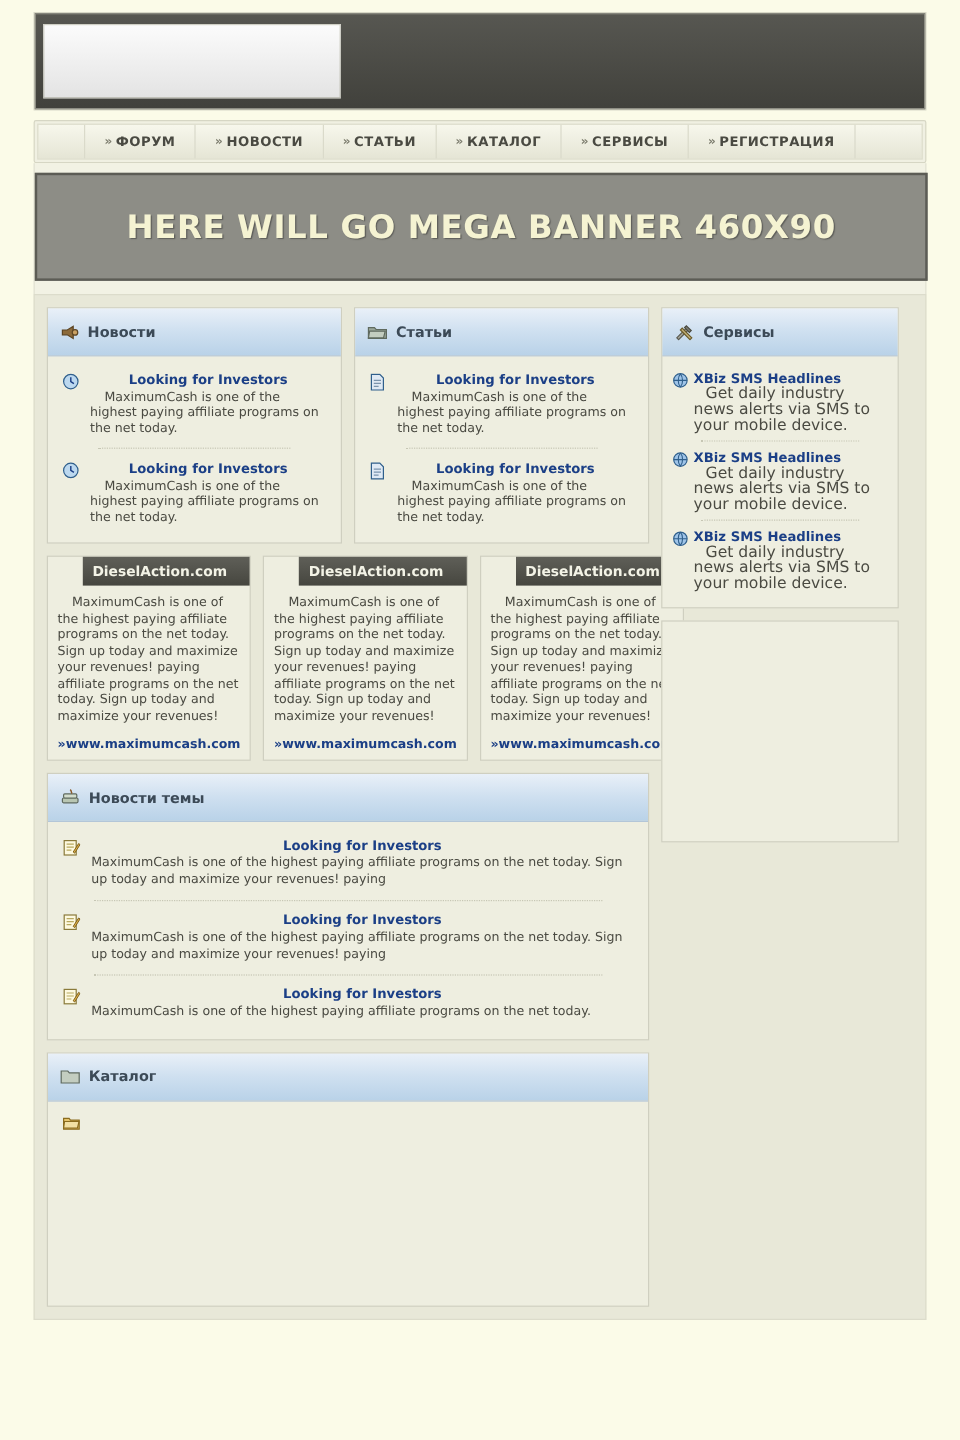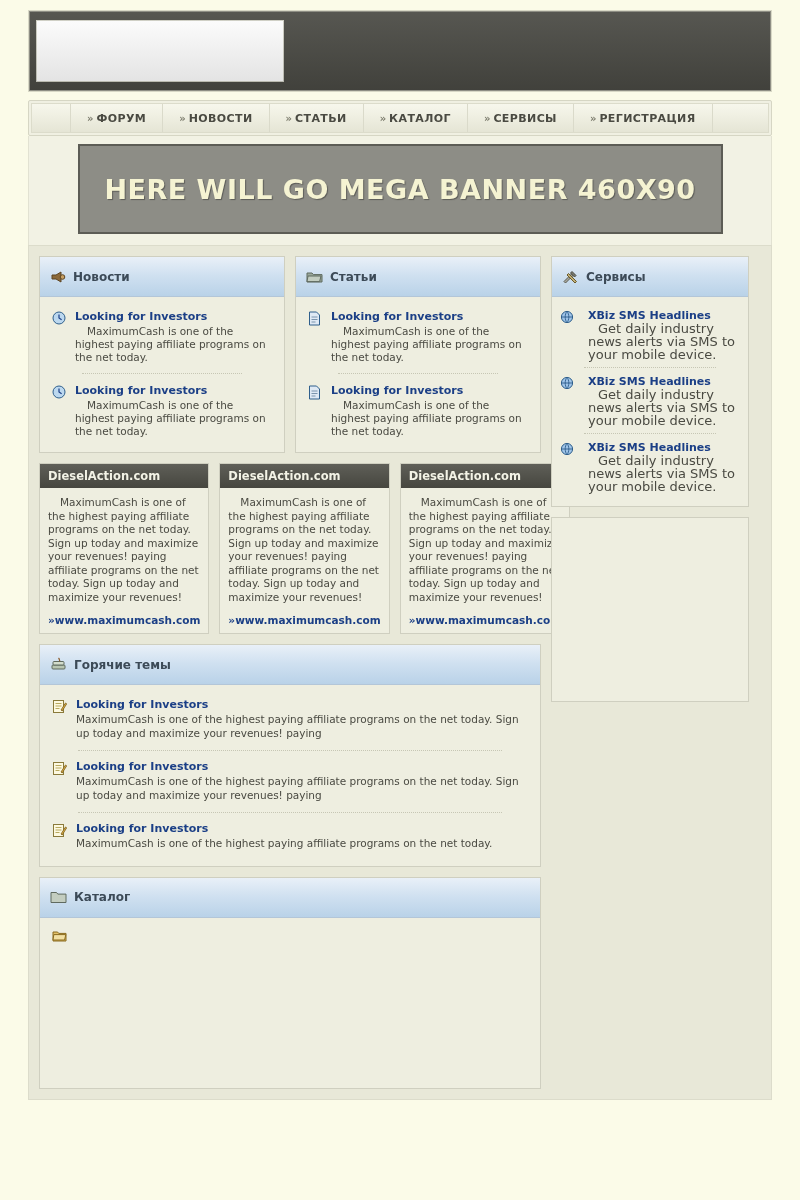--- a/index.html
+++ b/index.html
@@ -84,21 +84,21 @@
   
   .banner-strip {
     margin: 0 28px;
     background: #f2f2e4;
     border-left: 1px solid #e2e2d2;
     border-right: 1px solid #e2e2d2;
     padding: 8px 0 8px 0;
     height: 109px;
   }
   .banner {
-    width: 645px;
+    width: 744px;
     height: 90px;
     margin: 0 auto;
     background: #8d8d86;
     border: 2px solid #5c5c55;
     display: flex;
     align-items: center;
     justify-content: center;
     color: #f5f3d2;
     font-size: 27px;
     font-weight: bold;
@@ -154,20 +154,21 @@
     margin: 7px 30px 7px 30px;
     height: 0;
   }
   .item-title {
     color: #1b3f86;
     font-weight: bold;
     font-size: 11px;
     display: block;
     margin-bottom: 2px;
     cursor: pointer;
+    text-align: center;
   }
   .item-text {
     color: #4a4a42;
     font-size: 10.5px;
     line-height: 13px;
     text-indent: 12px;
   }
   .item-ico { flex: 0 0 16px; padding-top: 1px; }
 
   
@@ -179,20 +180,21 @@
   }
   .card-head {
     height: 24px;
     display: flex;
     align-items: center;
     padding: 0 8px;
     background: linear-gradient(180deg, #5f5f58 0%, #46463f 100%);
     color: #f3f3e6;
     font-size: 11.5px;
     font-weight: bold;
+    margin-left: 29px;
   }
   .card-body { padding: 8px 8px 7px 8px; }
   .card-text {
     font-size: 10.5px;
     line-height: 13.5px;
     color: #4a4a42;
     text-indent: 12px;
   }
   .card-link {
     display: block;
@@ -214,21 +216,21 @@
   .hot-sep {
     border-top: 1px dotted #c6c6b4;
     margin: 7px 26px 6px 26px;
     height: 0;
   }
 
   
   .catalog-body { min-height: 170px; padding: 12px; }
 
   
-  .svc-item { display: flex; gap: 12px; padding: 2px 0 1px 0; }
+  .svc-item { display: flex; gap: 2px; padding: 2px 0 1px 0; }
   .svc-title { color: #1b3f86; font-weight: bold; font-size: 11px; cursor: pointer; }
   .svc-text { font-size: 13px; line-height: 13px; color: #4a4a42; text-indent: 10px; }
   .svc-sep { border-top: 1px dotted #c6c6b4; margin: 5px 24px; height: 0; }
   .poll-body { height: 183px; }
 
   
   .ico { display: inline-block; line-height: 0; }
 </style>
 </head>
 <body>
@@ -395,21 +397,21 @@
 
       <div class="panel">
         <div class="panel-head">
           <span class="ico">
             <svg width="17" height="15" viewBox="0 0 17 15">
               <rect x="2" y="8" width="13" height="4" rx="1" fill="#b9c6b2" stroke="#5f6a5f" stroke-width="1"></rect>
               <rect x="3" y="4.5" width="11" height="3.5" rx="1" fill="#d3ddcd" stroke="#5f6a5f" stroke-width="1"></rect>
               <path d="M8.5 1c1.6 1.4.4 2.4 1.6 3.2" stroke="#8a5a2a" stroke-width="1.2" fill="none"></path>
             </svg>
           </span>
-          <span>Горячие темы</span>
+          <span>Новости темы</span>
         </div>
         <div class="panel-body">
 
           <div class="hot-item">
             <span class="ico item-ico">
               <svg width="15" height="15" viewBox="0 0 15 15">
                 <rect x="1.5" y="1.5" width="10" height="12" fill="#fdf9e0" stroke="#8a7a3a" stroke-width="1"></rect>
                 <path d="M3.5 4.5h6M3.5 7h6M3.5 9.5h4" stroke="#b8a95f" stroke-width="1"></path>
                 <path d="M9 11l4.5-7 1.2.8L10.2 12z" fill="#e0b24a" stroke="#7a5c18" stroke-width=".8"></path>
               </svg>

